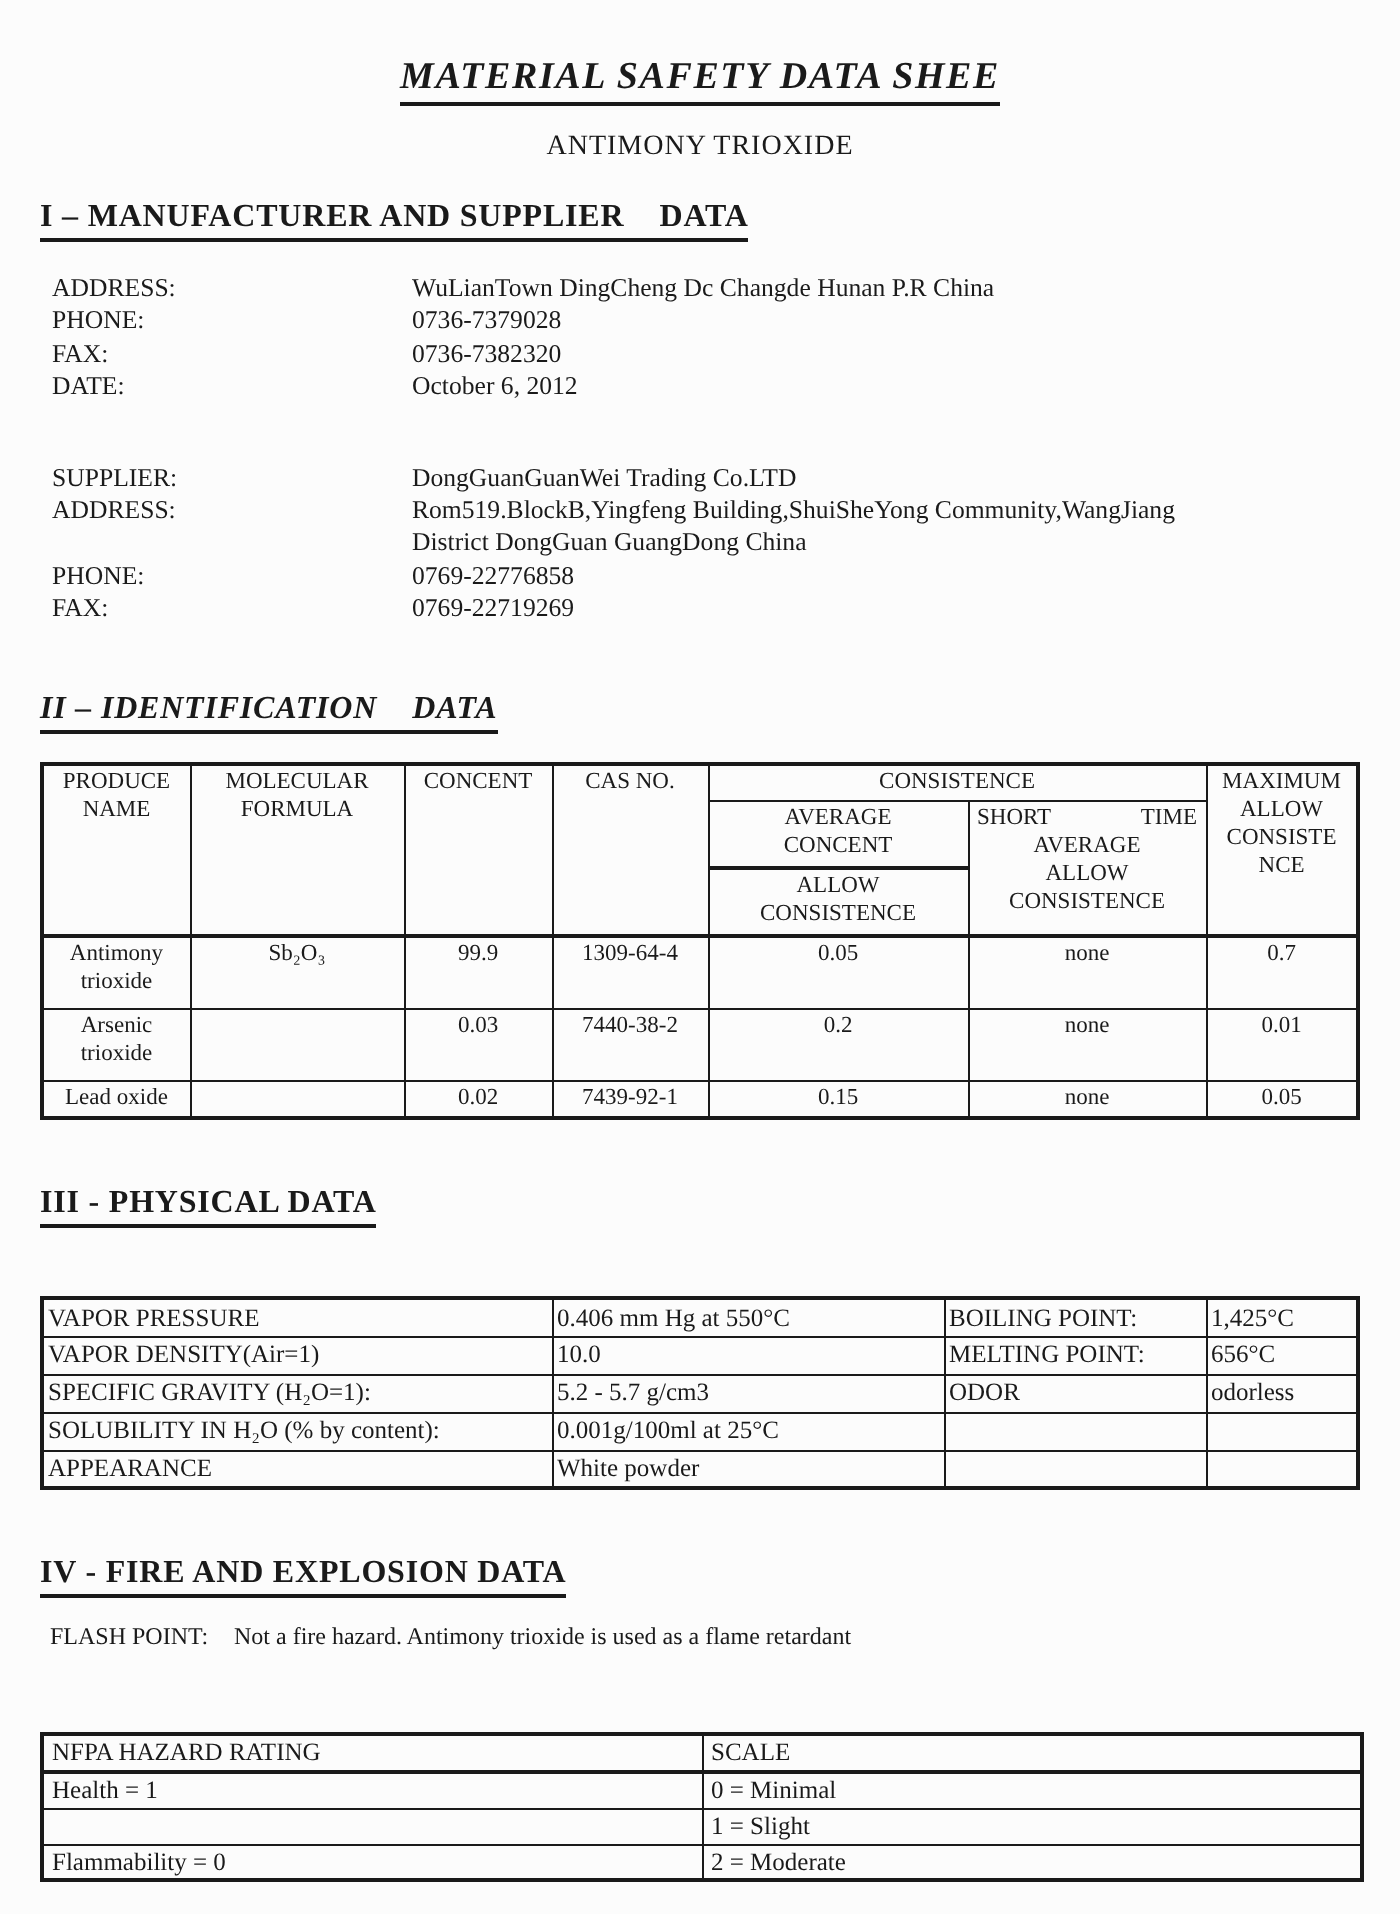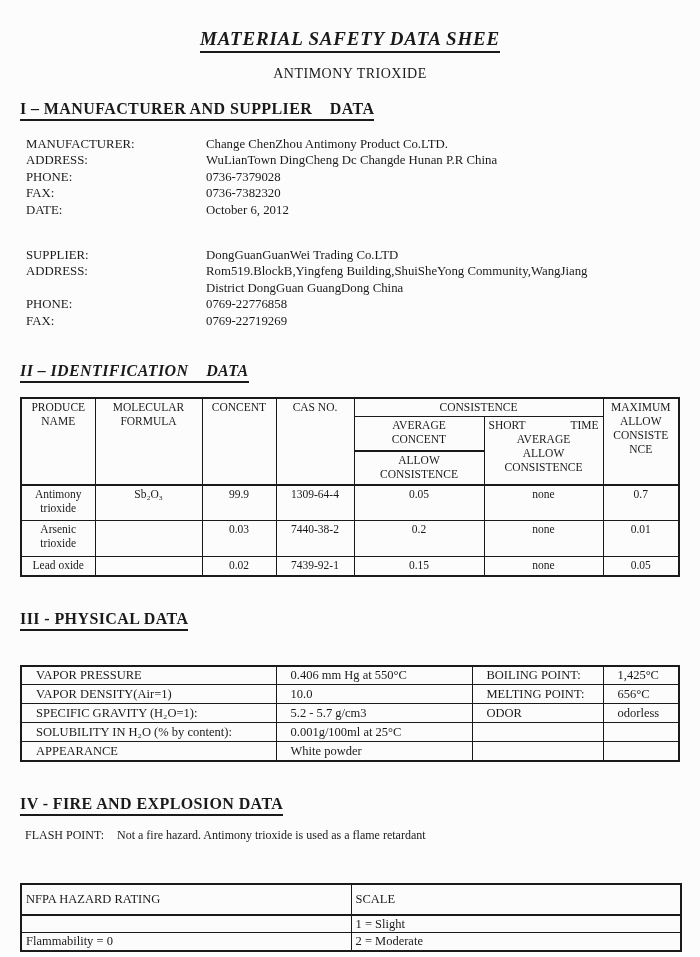--- a/index.html
+++ b/index.html
@@ -77,21 +77,21 @@
   
   .phys-table {
     margin-top: 34px;
     border-collapse: collapse;
     width: 660px;
     font-size: 12.5px; line-height: 1.15;
     table-layout: fixed;
   }
   .phys-table td {
     border: 1px solid #1a1a1a;
-    height: 19px; padding: 0 14px;
+    height: 19px; padding: 0 2px;
     vertical-align: middle;
     white-space: nowrap; overflow: hidden;
   }
   .phys-table { border: 2px solid #1a1a1a; }
 
   
   .flash-row {
     margin-top: 11px; display: flex;
     font-size: 12px; line-height: 16px;
     padding-left: 5px;
@@ -105,41 +105,37 @@
     width: 660px;
     font-size: 12.5px; line-height: 1.15;
     table-layout: fixed;
   }
   .nfpa-table td {
     border: 1px solid #1a1a1a;
     height: 18px; padding: 0 4px;
     vertical-align: middle;
   }
   .nfpa-table { border: 2px solid #1a1a1a; }
-  .nfpa-table tr:first-child td { border-bottom: 2px solid #1a1a1a; height: 31px; }
+  .nfpa-table tr:first-child td { border-bottom: 2px solid #1a1a1a; height: 19px; }
 </style>
 </head>
 <body>
 
 <div class="page">
 
   <div class="title-wrap">
     <span class="doc-title">MATERIAL SAFETY DATA SHEE</span>
   </div>
   <div class="doc-subtitle">ANTIMONY TRIOXIDE</div>
 
   <div class="h1-wrap">
     <span class="section-heading">I – MANUFACTURER AND SUPPLIER    DATA</span>
   </div>
 
   <div class="contact-block">
-    <div class="contact-row">
-      <span class="lab">MANUFACTURER:</span>
-      <span class="val">Change ChenZhou Antimony Product Co.LTD.</span>
-    </div>
     <div class="contact-row">
       <span class="lab">ADDRESS:</span>
       <span class="val">WuLianTown DingCheng Dc Changde Hunan P.R China</span>
     </div>
     <div class="contact-row">
       <span class="lab">PHONE:</span>
       <span class="val">0736-7379028</span>
     </div>
     <div class="contact-row">
       <span class="lab">FAX:</span>
@@ -308,20 +304,24 @@
     <colgroup>
       <col style="width:330px">
         <col style="width:330px">
     </colgroup>
     <tbody>
       <tr>
         <td>NFPA HAZARD RATING</td>
         <td>SCALE</td>
       </tr>
       <tr>
+        <td>Health = 1</td>
+        <td>0 = Minimal</td>
+      </tr>
+      <tr>
         <td></td>
         <td>1 = Slight</td>
       </tr>
       <tr>
         <td>Flammability = 0</td>
         <td>2 = Moderate</td>
       </tr>
     </tbody>
   </table>
 

